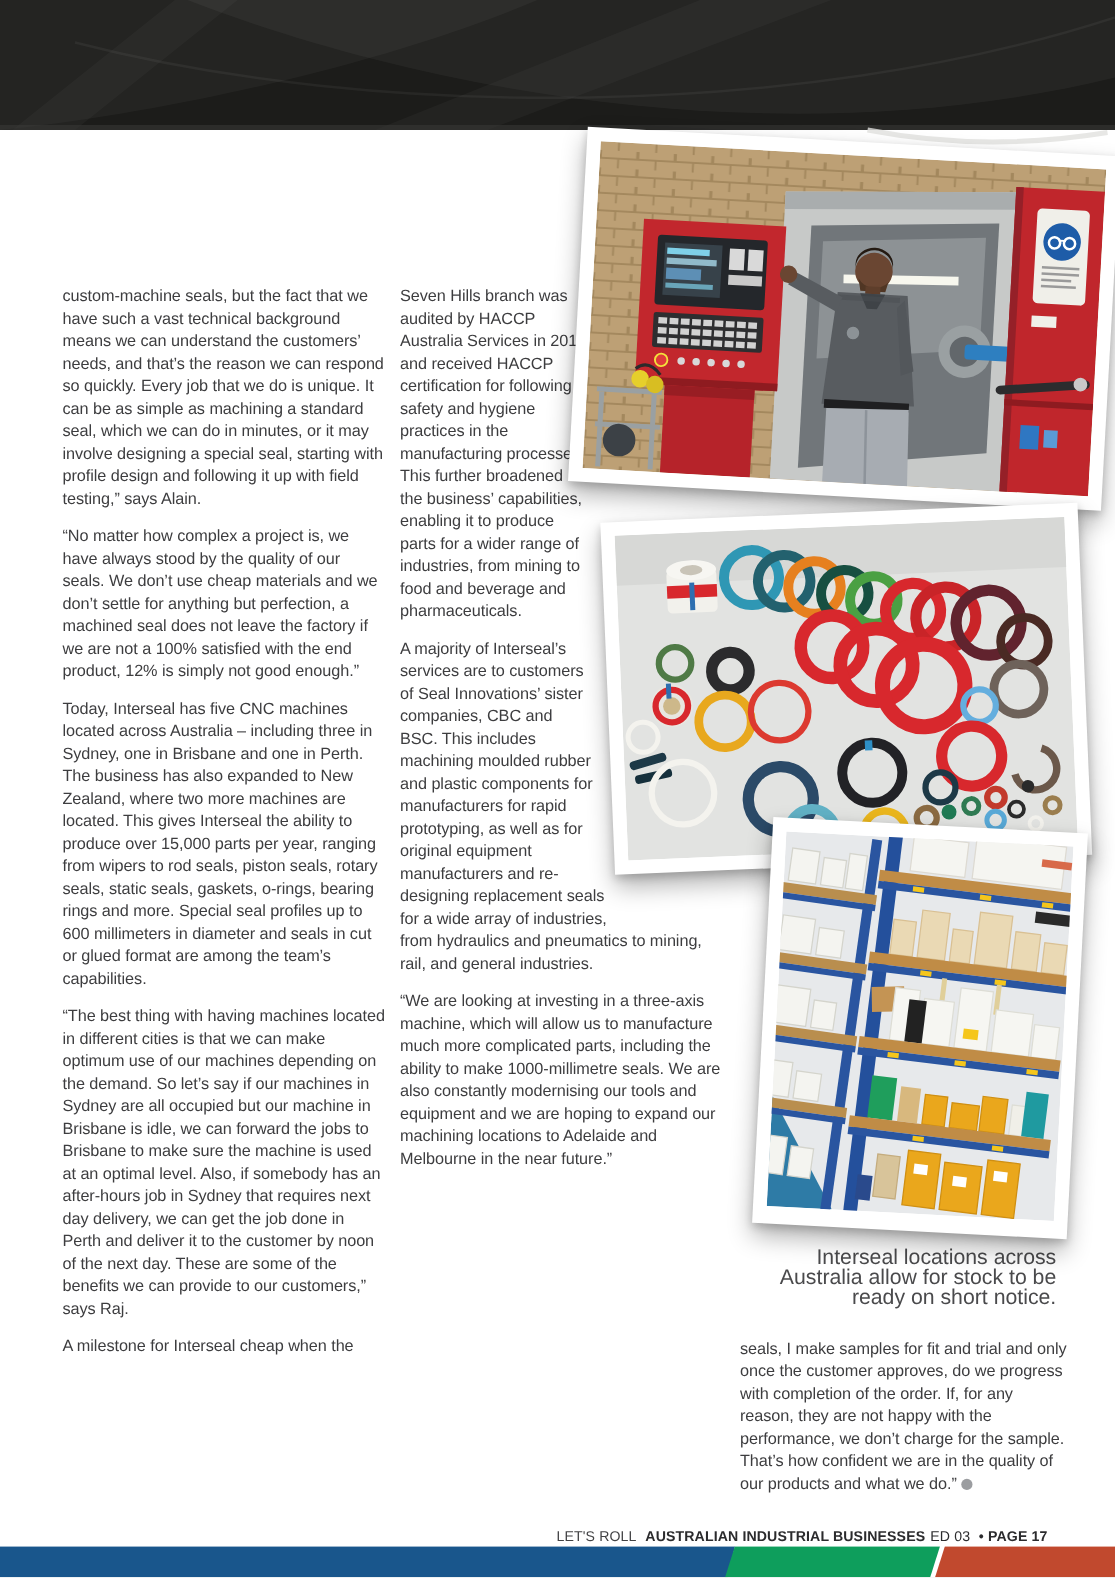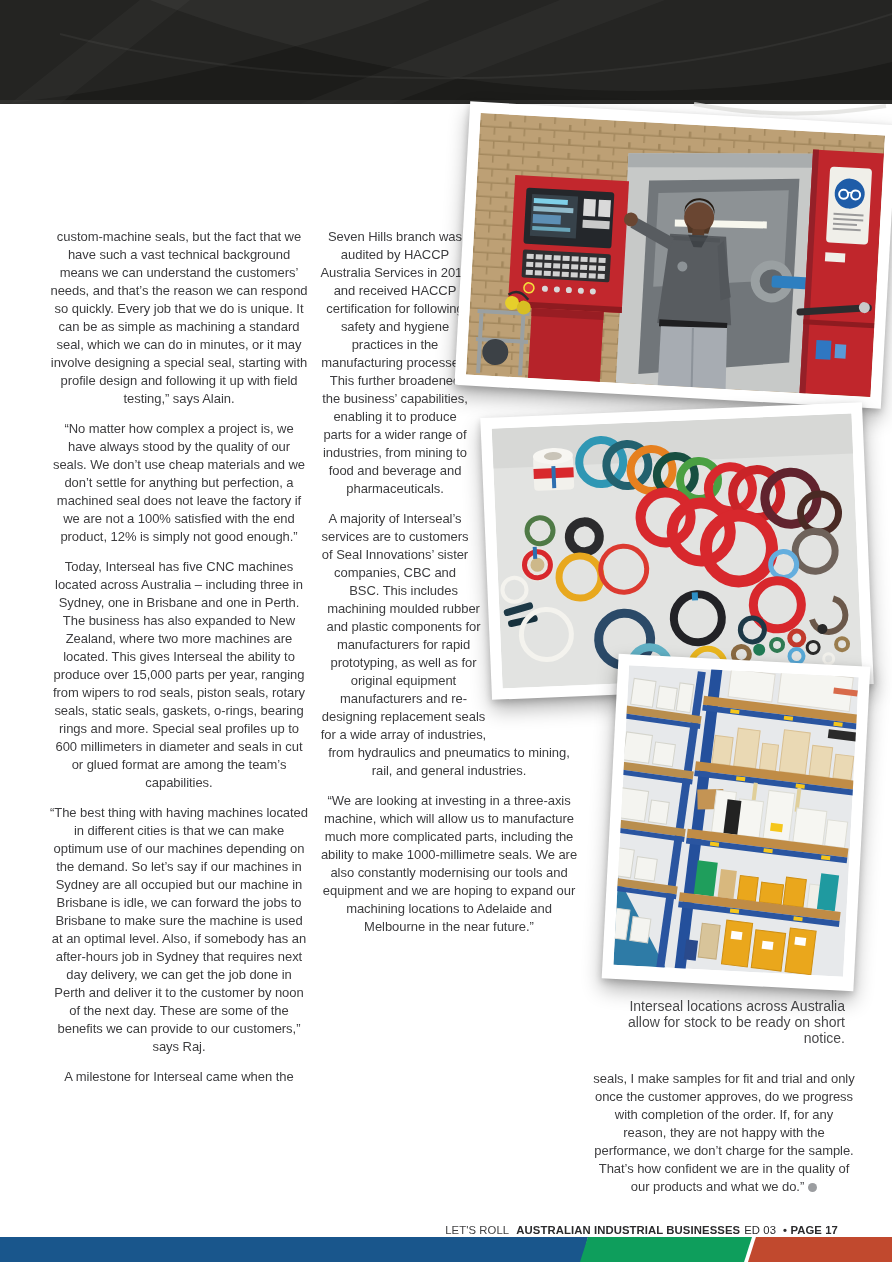--- a/index.html
+++ b/index.html
@@ -4,41 +4,41 @@
 <style>
   html,body{margin:0;padding:0;background:#efefef;}
   .page{
     position:relative;width:892px;height:1262px;background:#ffffff;overflow:hidden;
     font-family:"Liberation Sans","DejaVu Sans",sans-serif;color:#3d3d3f;
   }
   
   .masthead{position:absolute;left:0;top:0;width:892px;height:104px;}
   .swoosh{position:absolute;left:688px;top:100px;width:204px;height:24px;}
   
-  .col{position:absolute;font-size:13px;line-height:18px;letter-spacing:-0.05px;text-align:center;}
+  .col{position:absolute;font-size:13px;line-height:18px;letter-spacing:-0.05px;}
   .col p{margin:0 0 12px 0;}
   .col-left{left:50px;top:228px;width:258px;}
   .col-mid{left:320px;top:228px;width:258px;}
   .col-right{left:592px;top:1070px;width:264px;}
   .mid-spacer{
     float:right;width:108px;height:500px;
     shape-outside:polygon(0 0,108px 0,108px 500px,17px 500px,17px 348px,0 348px);
   }
   .enddot{display:inline-block;width:9px;height:9px;border-radius:50%;
     background:#9b9da0;margin-left:4px;vertical-align:-1px;}
   
   .photo{position:absolute;background:#ffffff;padding:11px;
     box-shadow:0 10px 20px rgba(0,0,0,.30),0 3px 7px rgba(0,0,0,.18);}
   .photo svg{display:block;}
   .photo-1{left:462px;top:113px;transform:rotate(3.2deg);z-index:1;}
   .photo-2{left:486px;top:410px;transform:rotate(-2.4deg);z-index:2;}
   .photo-3{left:610px;top:660px;transform:rotate(3deg);z-index:3;padding-bottom:14px;}
   
   .caption{position:absolute;left:600px;top:998px;width:245px;text-align:right;
-    font-size:14px;line-height:16px;color:#4a4a4c;}
+    font-size:17px;line-height:16px;color:#4a4a4c;}
   
   .footer{position:absolute;right:54px;top:1212px;font-size:11.3px;color:#2b2b2d;
     letter-spacing:0.1px;white-space:nowrap;margin-top:12px;}
   .footer .brand{font-weight:400;color:#424244;margin-right:7px;}
   .footer .pub{font-weight:700;}
   .footer .ed{font-weight:400;margin-left:4px;}
   .footer .pg{font-weight:700;margin-left:7px;}
   
   .colorbar{position:absolute;left:0;top:1237px;width:892px;height:25px;}
   .colorbar div{position:absolute;top:0;height:25px;}
@@ -64,21 +64,21 @@
   </div>
   <svg class="swoosh" viewBox="0 0 204 24">
     <path d="M6,4 Q100,22 198,6" stroke="#e1e1df" stroke-width="4" fill="none" opacity="0.8"></path>
   </svg>
 
   <div class="col col-left">
     <p>custom-machine seals, but the fact that we have such a vast technical background means we can understand the customers’ needs, and that’s the reason we can respond so quickly. Every job that we do is unique. It can be as simple as machining a standard seal, which we can do in minutes, or it may involve designing a special seal, starting with profile design and following it up with field testing,” says Alain.</p>
     <p>“No matter how complex a project is, we have always stood by the quality of our seals. We don’t use cheap materials and we don’t settle for anything but perfection, a machined seal does not leave the factory if we are not a 100% satisfied with the end product, 12% is simply not good enough.”</p>
     <p>Today, Interseal has five CNC machines located across Australia – including three in Sydney, one in Brisbane and one in Perth. The business has also expanded to New Zealand, where two more machines are located. This gives Interseal the ability to produce over 15,000 parts per year, ranging from wipers to rod seals, piston seals, rotary seals, static seals, gaskets, o-rings, bearing rings and more. Special seal profiles up to 600 millimeters in diameter and seals in cut or glued format are among the team’s capabilities.</p>
     <p>“The best thing with having machines located in different cities is that we can make optimum use of our machines depending on the demand. So let’s say if our machines in Sydney are all occupied but our machine in Brisbane is idle, we can forward the jobs to Brisbane to make sure the machine is used at an optimal level. Also, if somebody has an after-hours job in Sydney that requires next day delivery, we can get the job done in Perth and deliver it to the customer by noon of the next day. These are some of the benefits we can provide to our customers,” says Raj.</p>
-    <p>A milestone for Interseal came when the</p>
+    <p>A milestone for Interseal cheap when the</p>
   </div>
 
   <div class="col col-mid">
     <div class="mid-spacer"></div>
     <p>Seven Hills branch was audited by HACCP Australia Services in 2010 and received HACCP certification for following safety and hygiene practices in the manufacturing processes. This further broadened the business’ capabilities, enabling it to produce parts for a wider range of industries, from mining to food and beverage and pharmaceuticals.</p>
     <p>A majority of Interseal’s services are to customers of Seal Innovations’ sister companies, CBC and BSC. This includes machining moulded rubber and plastic components for manufacturers for rapid prototyping, as well as for original equipment manufacturers and re-designing replacement seals for a wide array of industries, from hydraulics and pneumatics to mining, rail, and general industries.</p>
     <p>“We are looking at investing in a three-axis machine, which will allow us to manufacture much more complicated parts, including the ability to make 1000-millimetre seals. We are also constantly modernising our tools and equipment and we are hoping to expand our machining locations to Adelaide and Melbourne in the near future.”</p>
   </div>
 
   <div class="col col-right">

